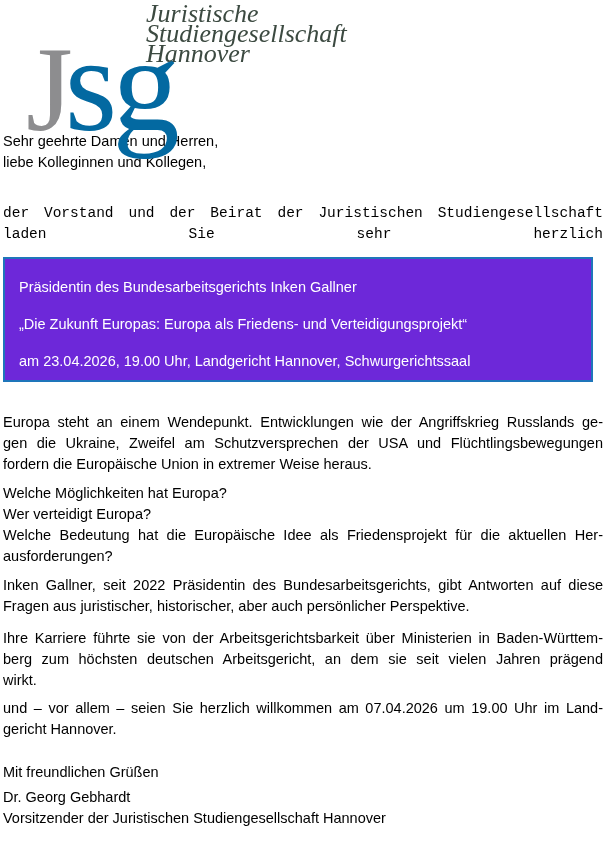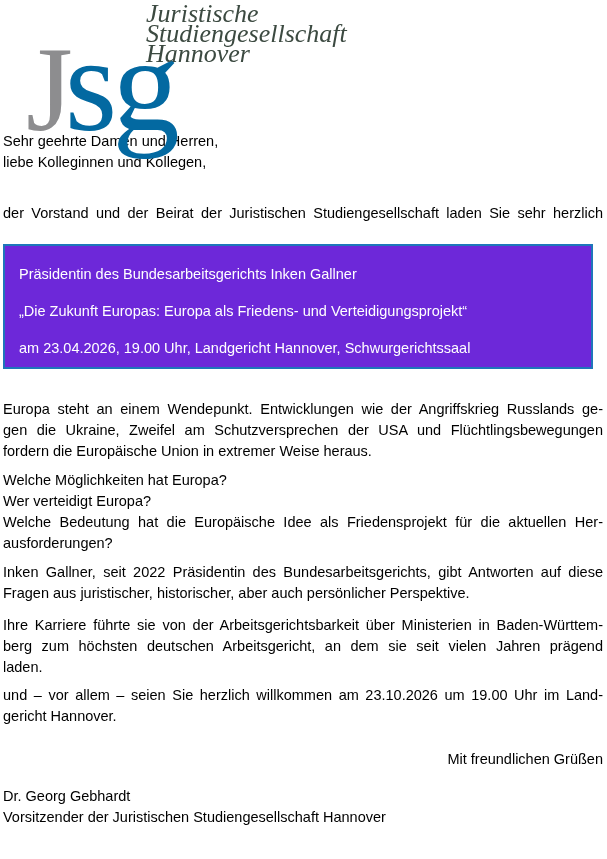--- a/index.html
+++ b/index.html
@@ -38,27 +38,27 @@
     color: #3c4a41;
   }
 
   
   .letter-body { padding: 0 4px 0 3px; }
   .block { margin-bottom: 8px; }
   .line { min-height: 21px; }
   .line.j { text-align: justify; text-align-last: justify; }
 
   .b-greeting { margin-top: 21px; margin-bottom: 30px; }
-  .b-invite   { margin-bottom: 20px; }
+  .b-invite   { margin-bottom: 12px; font-family: Liberation Mono, monospace; }
   .b-p1       { margin-bottom: 8px; }
   .b-q        { margin-bottom: 8px; }
   .b-p2       { margin-bottom: 11px; }
   .b-p3       { margin-bottom: 7px; }
   .b-p4       { margin-bottom: 22px; }
-  .b-closing  { margin-bottom: 16px; text-align: right; }
+  .b-closing  { margin-bottom: 4px; }
   .b-signature{ margin-bottom: 0; }
 
   
   .event-box {
     box-sizing: border-box;
     width: 590px;
     height: 125px;
     margin-bottom: 30px;
     background: #6d28d9;
     border: 2px solid #1e76ba;
@@ -114,24 +114,24 @@
           <div class="line j">Welche Bedeutung hat die Europäische Idee als Friedensprojekt für die aktuellen Her-</div>
           <div class="line">ausforderungen?</div>
         </div>
         <div class="block b-p2">
           <div class="line j">Inken Gallner, seit 2022 Präsidentin des Bundesarbeitsgerichts, gibt Antworten auf diese</div>
           <div class="line">Fragen aus juristischer, historischer, aber auch persönlicher Perspektive.</div>
         </div>
         <div class="block b-p3">
           <div class="line j">Ihre Karriere führte sie von der Arbeitsgerichtsbarkeit über Ministerien in Baden-Württem-</div>
           <div class="line j">berg zum höchsten deutschen Arbeitsgericht, an dem sie seit vielen Jahren prägend</div>
-          <div class="line">laden.</div>
+          <div class="line">wirkt.</div>
         </div>
         <div class="block b-p4">
-          <div class="line j">und – vor allem – seien Sie herzlich willkommen am 23.10.2026 um 19.00 Uhr im Land-</div>
+          <div class="line j">und – vor allem – seien Sie herzlich willkommen am 07.04.2026 um 19.00 Uhr im Land-</div>
           <div class="line">gericht Hannover.</div>
         </div>
         <div class="block b-closing">
           <div class="line">Mit freundlichen Grüßen</div>
         </div>
         <div class="block b-signature">
           <div class="line">Dr. Georg Gebhardt</div>
           <div class="line">Vorsitzender der Juristischen Studiengesellschaft Hannover</div>
         </div>
       </div>

